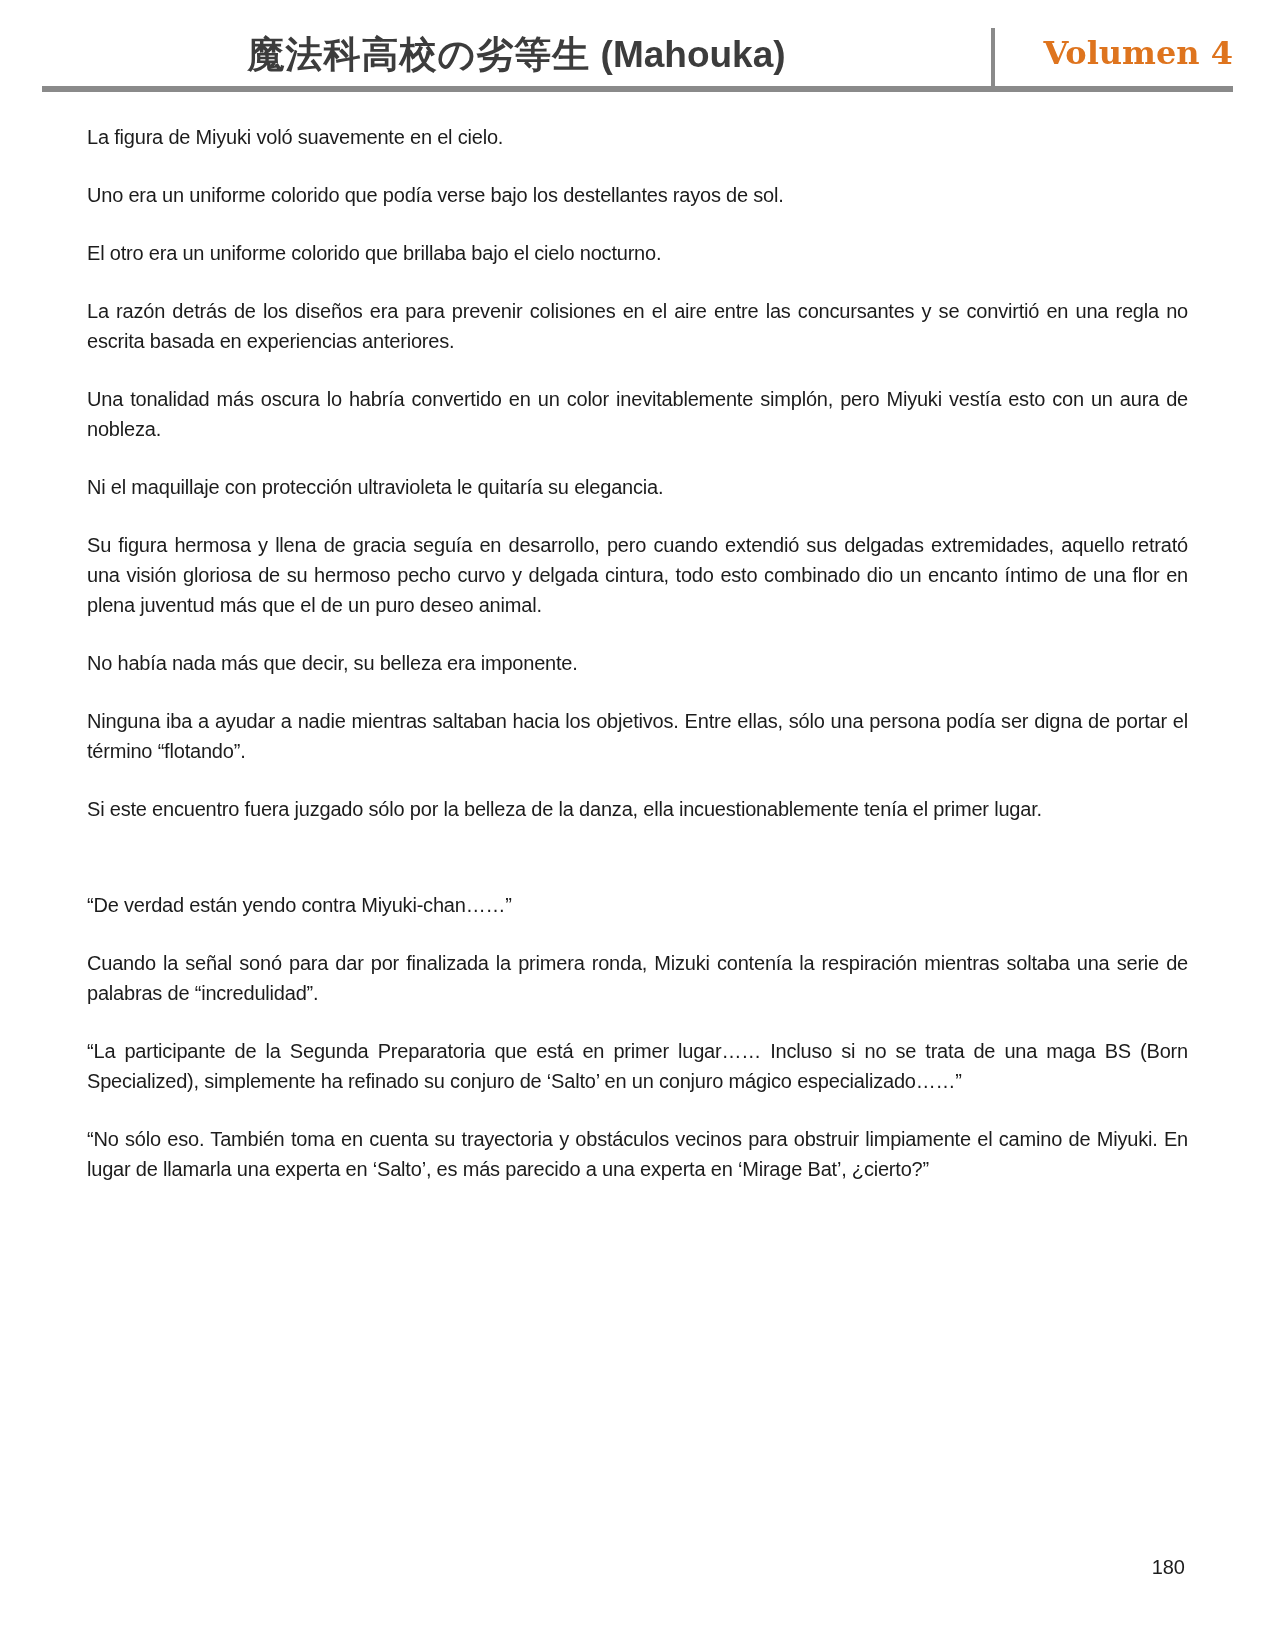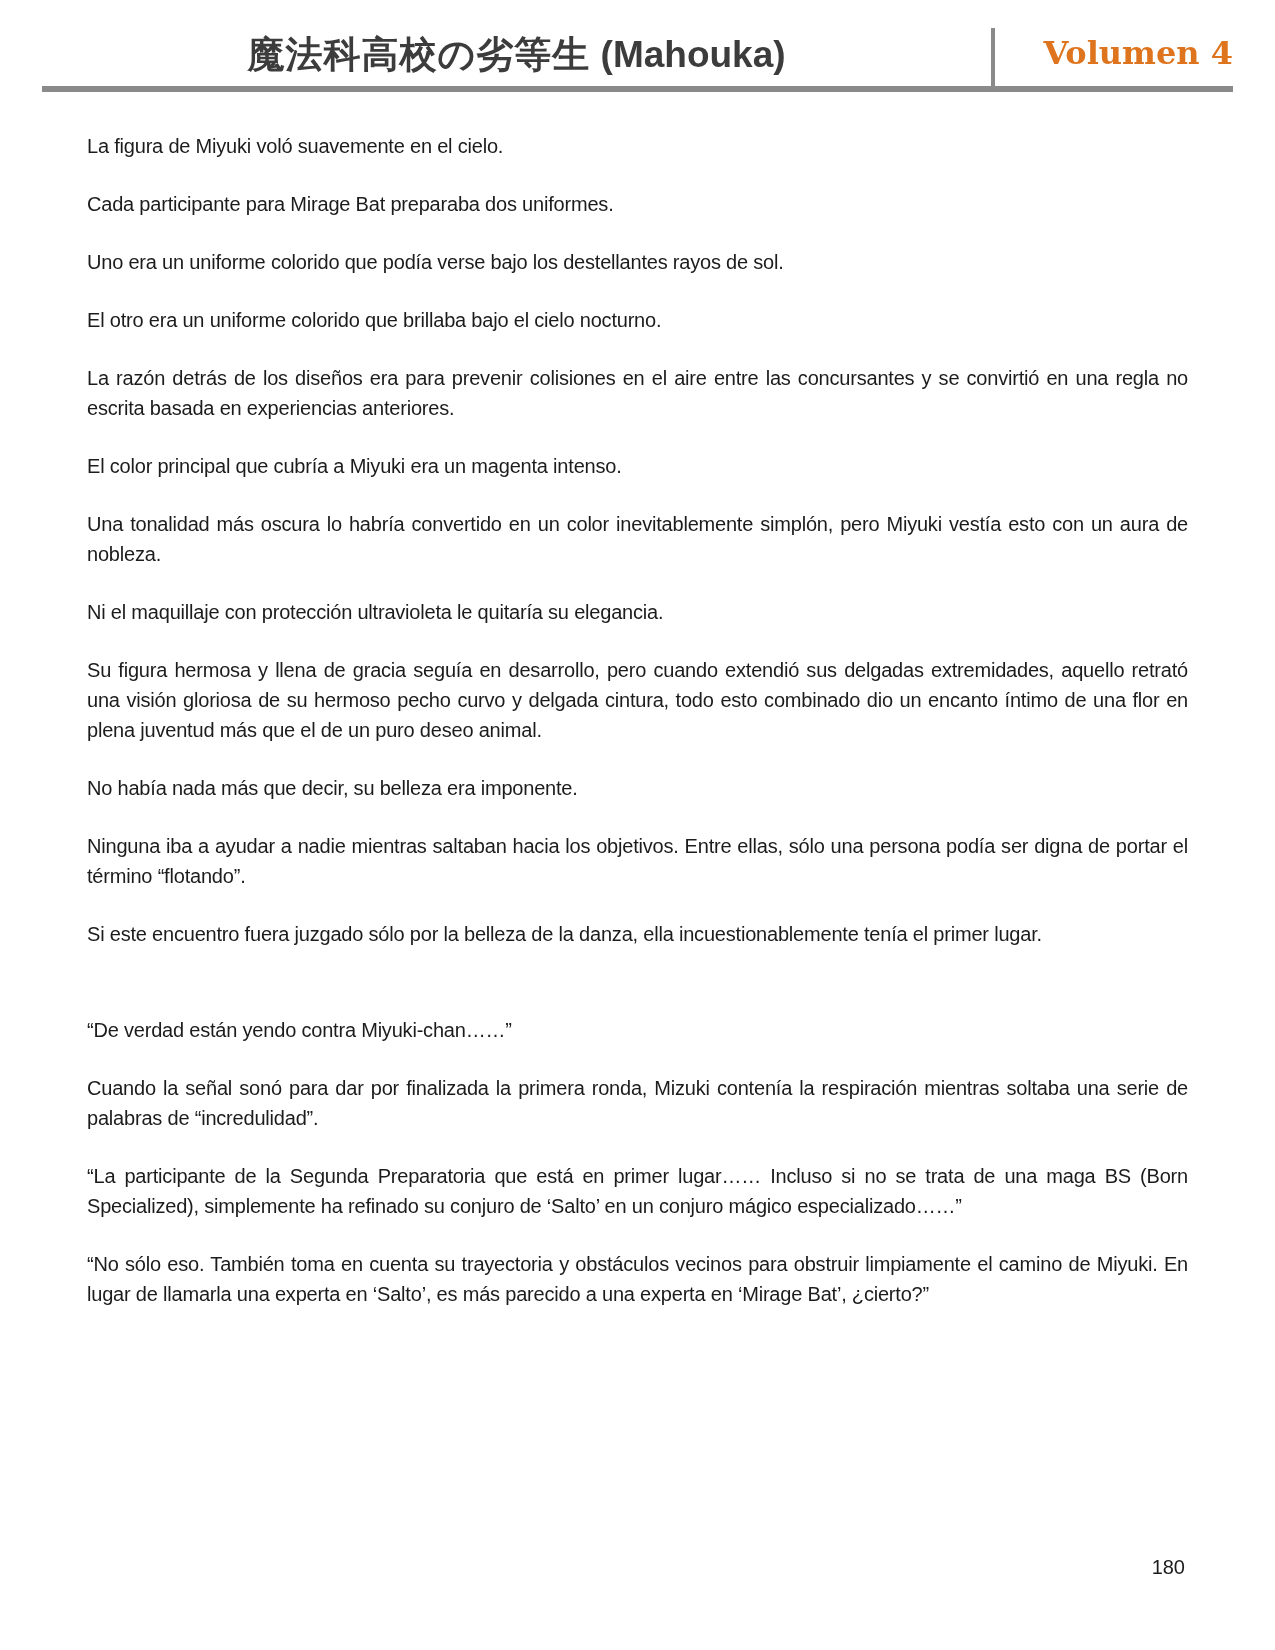--- a/index.html
+++ b/index.html
@@ -56,21 +56,21 @@
     font-weight: bold;
     font-size: 32px;
     line-height: 58px;
     color: #de741e;
     white-space: nowrap;
     text-align: right;
   }
 
   
   .content {
-    margin: 9px 87px;
+    margin: 0 87px;
     padding-top: 30px;
   }
   .content p {
     margin: 0 0 28px 0;
     font-size: 20px;
     line-height: 30px;
     letter-spacing: -0.2px;
     color: #1c1c1c;
     text-align: justify;
   }
@@ -95,25 +95,23 @@
   <div class="header">
     <div class="header-title">
       <span class="jp">魔法科高校の劣等生</span><span class="latin"> (Mahouka)</span>
     </div>
     <div class="header-divider"></div>
     <div class="header-volume">Volumen 4</div>
   </div>
 
   <div class="content">
     <p>La figura de Miyuki voló suavemente en el cielo.</p>
-    <p>Cada participante para Mirage Bat preparaba dos uniformes.</p>
     <p>Uno era un uniforme colorido que podía verse bajo los destellantes rayos de sol.</p>
     <p>El otro era un uniforme colorido que brillaba bajo el cielo nocturno.</p>
     <p>La razón detrás de los diseños era para prevenir colisiones en el aire entre las concursantes y se convirtió en una regla no escrita basada en experiencias anteriores.</p>
-    <p>El color principal que cubría a Miyuki era un magenta intenso.</p>
     <p>Una tonalidad más oscura lo habría convertido en un color inevitablemente simplón, pero Miyuki vestía esto con un aura de nobleza.</p>
     <p>Ni el maquillaje con protección ultravioleta le quitaría su elegancia.</p>
     <p>Su figura hermosa y llena de gracia seguía en desarrollo, pero cuando extendió sus delgadas extremidades, aquello retrató una visión gloriosa de su hermoso pecho curvo y delgada cintura, todo esto combinado dio un encanto íntimo de una flor en plena juventud más que el de un puro deseo animal.</p>
     <p>No había nada más que decir, su belleza era imponente.</p>
     <p>Ninguna iba a ayudar a nadie mientras saltaban hacia los objetivos. Entre ellas, sólo una persona podía ser digna de portar el término “flotando”.</p>
     <p>Si este encuentro fuera juzgado sólo por la belleza de la danza, ella incuestionablemente tenía el primer lugar.</p>
     <div class="para-spacer"></div>
     <p>“De verdad están yendo contra Miyuki-chan……”</p>
     <p>Cuando la señal sonó para dar por finalizada la primera ronda, Mizuki contenía la respiración mientras soltaba una serie de palabras de “incredulidad”.</p>
     <p>“La participante de la Segunda Preparatoria que está en primer lugar…… Incluso si no se trata de una maga BS (Born Specialized), simplemente ha refinado su conjuro de ‘Salto’ en un conjuro mágico especializado……”</p>

